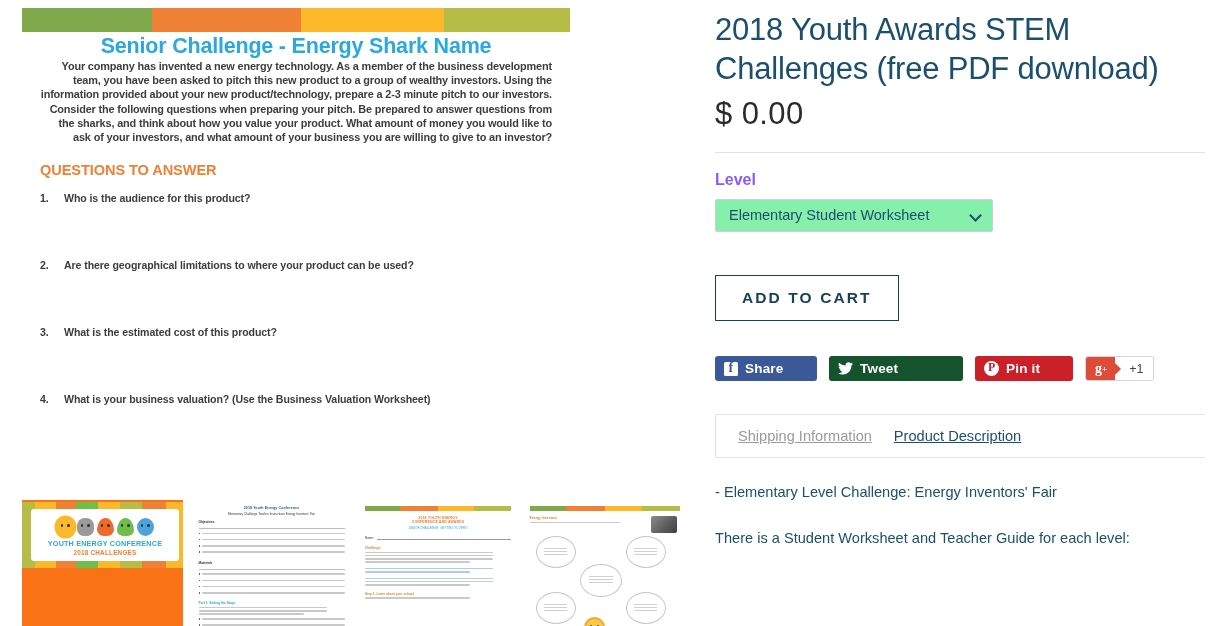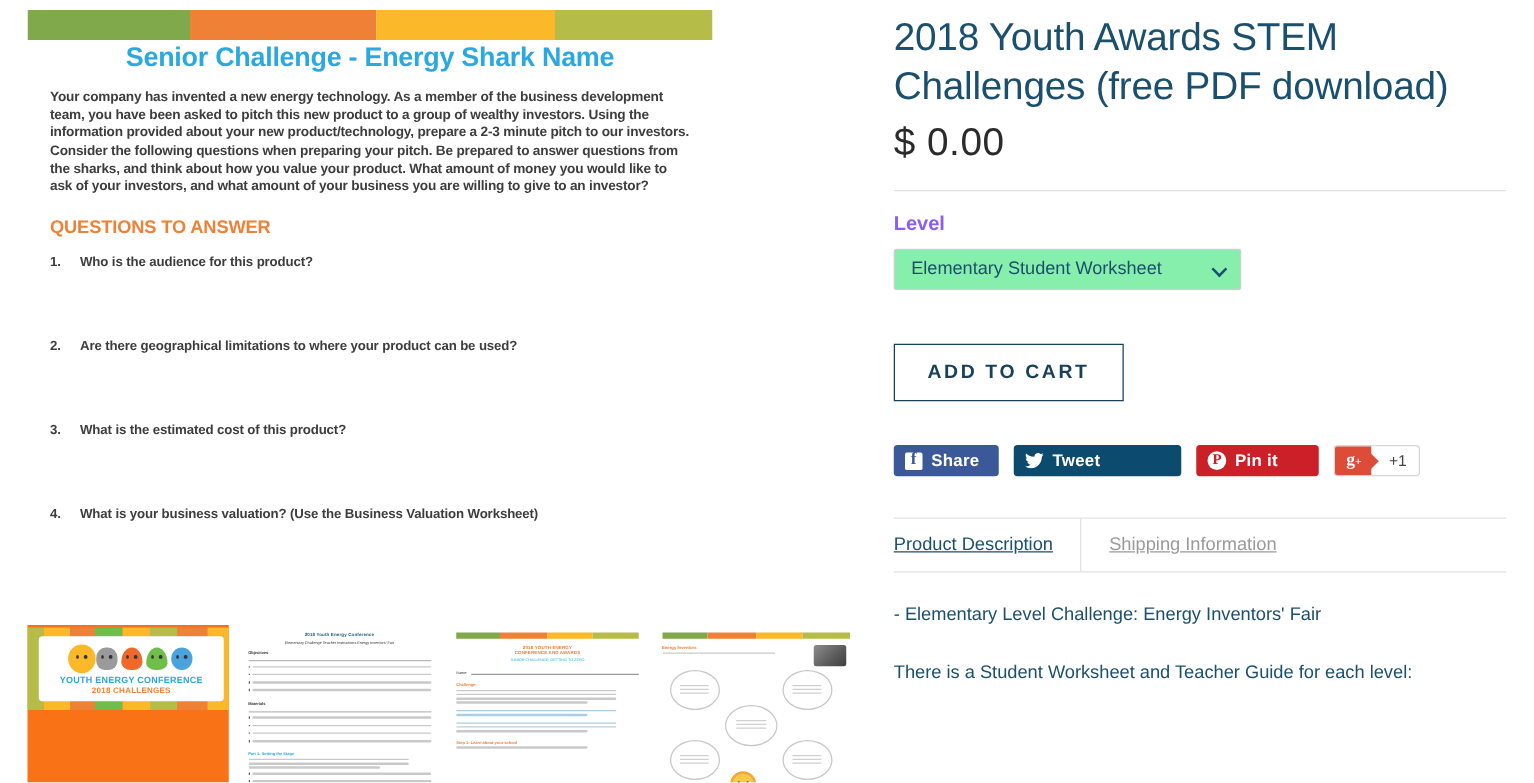--- a/index.html
+++ b/index.html
@@ -60,25 +60,24 @@
   .doc-title {
     text-align: center;
     color: #29a9e0;
     font-weight: bold;
     font-size: 21.5px;
     margin-top: 2px;
     letter-spacing: -0.2px;
   }
 
   .doc-para {
-    margin-top: 12px;
     font-size: 10.9px;
     line-height: 1.30;
     color: #3d3d3d;
-    text-align: left;
+    text-align: right;
     font-weight: 600;
     letter-spacing: -0.15px;
   }
 
   .doc-section {
     margin-top: 18px;
     color: #ef8136;
     font-weight: bold;
     font-size: 14.6px;
     letter-spacing: -0.1px;
@@ -305,22 +304,22 @@
     align-items: center;
     border-radius: 3px;
     color: #fff;
     font-size: 13.5px;
     font-weight: bold;
     padding: 0 13px 0 9px;
     gap: 7px;
     cursor: pointer;
     letter-spacing: .2px;
   }
-  .sbtn.fb { background: #3b5998; width: 84px; }
-  .sbtn.tw { background: #0c4a6e; width: 134px; }
+  .sbtn.fb { background: #3b5998; width: 102px; }
+  .sbtn.tw { background: #14532d; width: 134px; }
   .sbtn.pin { background: #cb2027; width: 98px; }
 
   .ic-fb {
     width: 14px; height: 14px; background: #fff; border-radius: 1.5px;
     position: relative; flex: 0 0 14px;
   }
   .ic-fb::after {
     content: "f";
     position: absolute; left: 4.5px; top: -2px;
     font-size: 14px; font-weight: bold; color: #3b5998;
@@ -660,25 +659,25 @@
       <div class="gplus">
         <span class="g-tab">
           <span>g</span>
             <sup style="font-size:9px">+</sup>
         </span>
         <span class="g-count">+1</span>
       </div>
     </div>
 
     <div class="tabs-row">
+      <div class="tab inactive">
+        <span class="tab-label">Shipping Information</span>
+      </div>
       <div class="tab active">
         <span class="tab-label">Product Description</span>
-      </div>
-      <div class="tab inactive">
-        <span class="tab-label">Shipping Information</span>
       </div>
     </div>
 
     <div class="desc-block">
       <p>- Elementary Level Challenge: Energy Inventors' Fair</p>
       <p>There is a Student Worksheet and Teacher Guide for each level:</p>
     </div>
 
   </div>
 </div>

